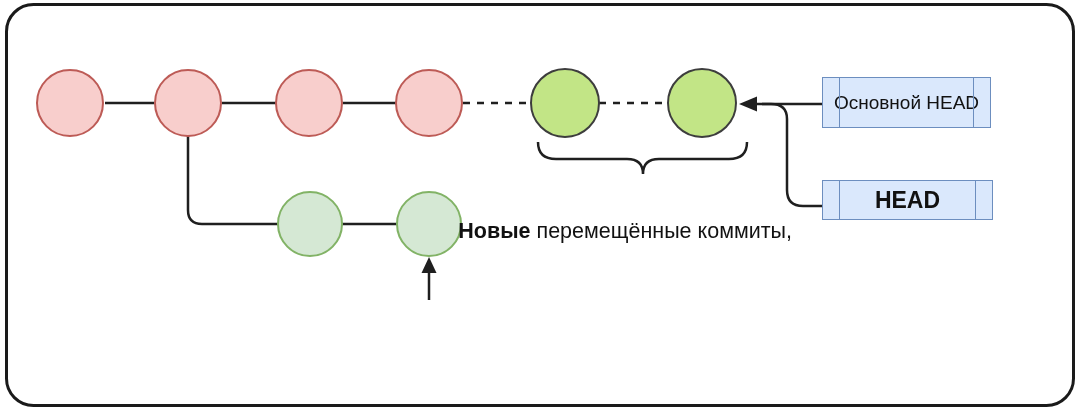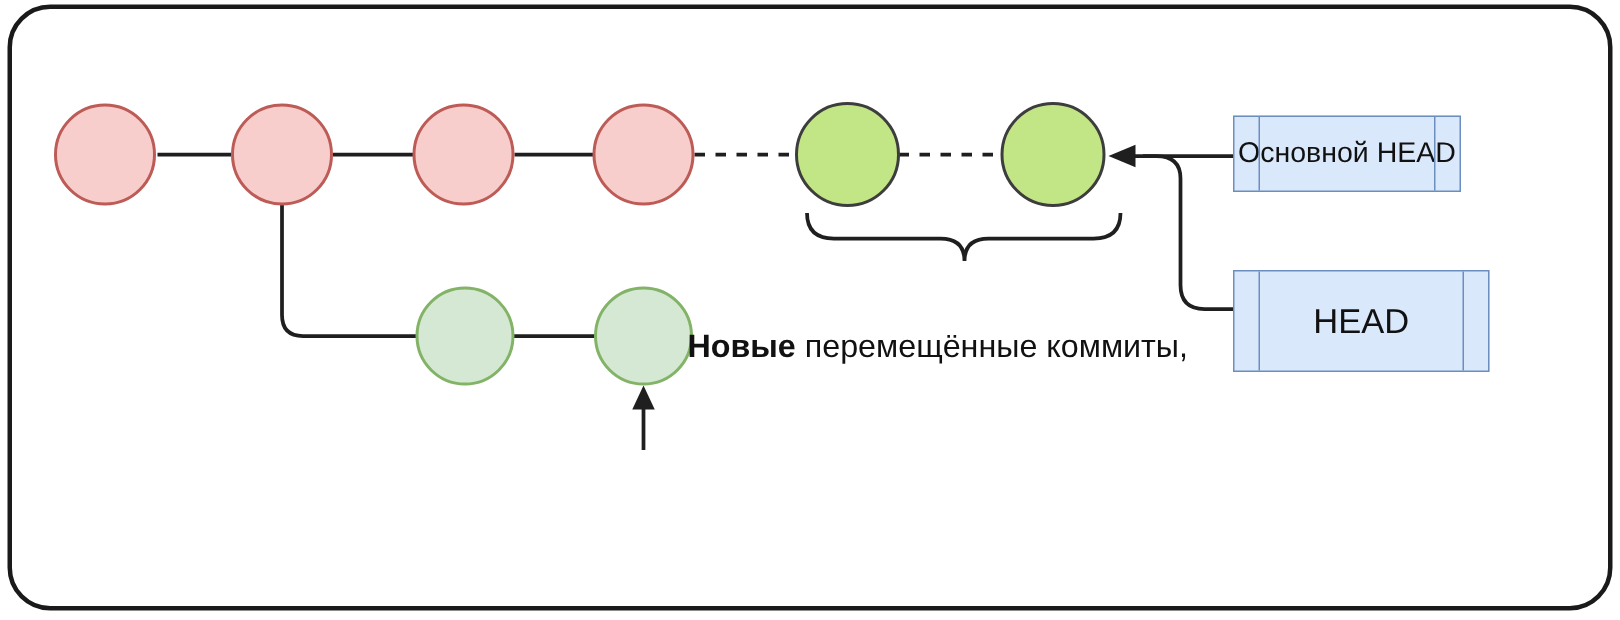--- a/index.html
+++ b/index.html
@@ -118,25 +118,25 @@
   <div class="commit old" style="left:154px; top:69px;"></div>
   <div class="commit old" style="left:275px; top:69px;"></div>
   <div class="commit old" style="left:395px; top:69px;"></div>
 
   <div class="commit rebased" style="left:530px; top:68px;"></div>
   <div class="commit rebased" style="left:667px; top:68px;"></div>
 
   <div class="commit topic" style="left:277px; top:191px;"></div>
   <div class="commit topic" style="left:396px; top:191px;"></div>
 
-  <div class="head-box" style="left:822px; top:77px; width:152px; height:51px; font-size:19px;">
+  <div class="head-box" style="left:822px; top:77px; width:169px; height:51px; font-size:19px;">
     <span class="box-text">Основной HEAD</span>
   </div>
 
-  <div class="head-box" style="left:822px; top:180px; width:171px; height:68px; font-size:23px; font-weight:normal;">
+  <div class="head-box" style="left:822px; top:180px; width:171px; height:40px; font-size:23px; font-weight:bold;">
     <span class="box-text">HEAD</span>
   </div>
 
 
   <div class="caption" style="left:452px; top:179px; width:340px;">
     <div><b>Новые</b><span> перемещённые коммиты,</span></div>
   </div>
 
 </div>
 

